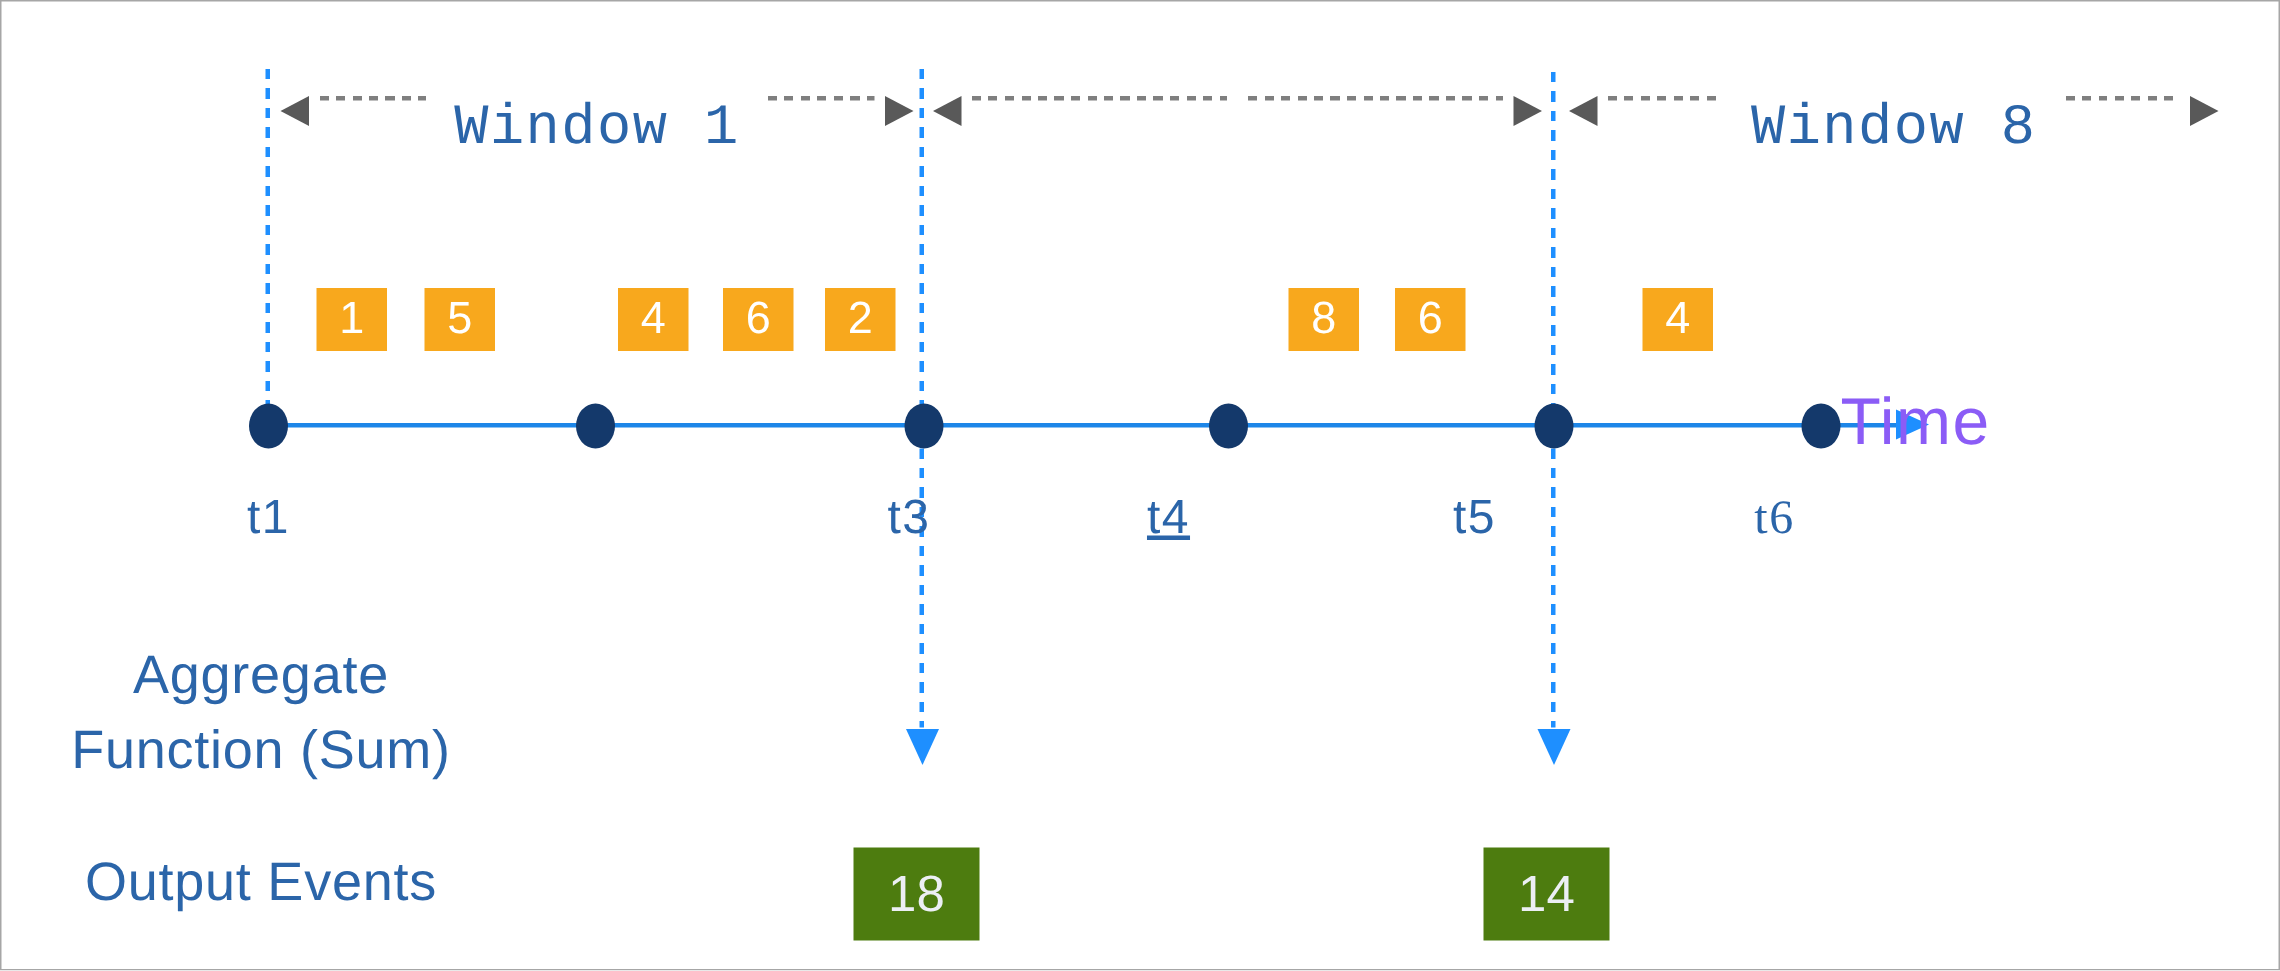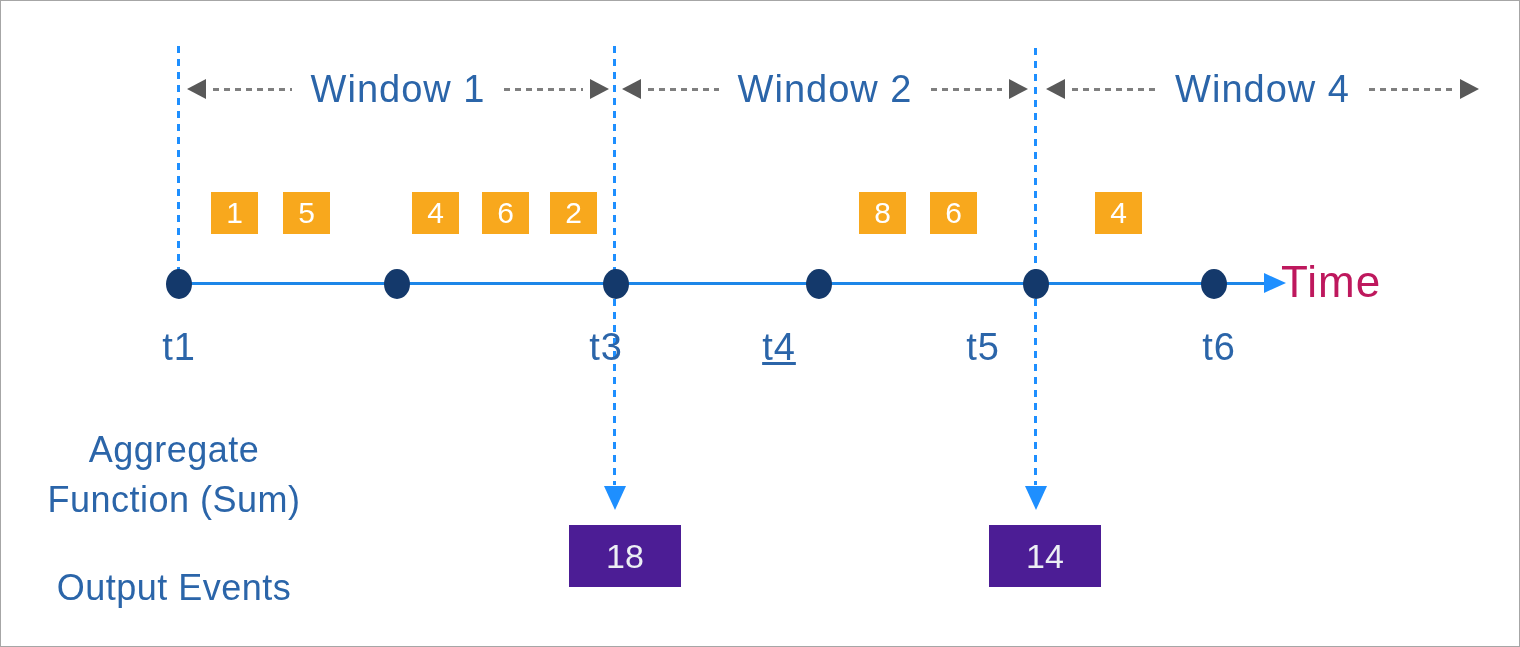--- a/index.html
+++ b/index.html
@@ -18,61 +18,61 @@
     position:absolute;width:3px;
     background:repeating-linear-gradient(to bottom,#1e8fff 0 7px,transparent 7px 13px);
   }
   
   .hdash{
     flex:1 1 auto;height:3px;margin:0 7px;
     background:repeating-linear-gradient(to right,#7f7f7f 0 6px,transparent 6px 11px);
   }
   .win-band{
     position:absolute;top:63px;height:50px;
-    display:flex;align-items:center;
+    display:flex;align-items:flex-start;font-family:Liberation Mono, monospace;
   }
   .win-label{
     font-size:38px;color:#2b65a9;white-space:nowrap;
     padding:0 12px;letter-spacing:1px;
   }
   .tri{width:0;height:0;}
   .tri-left{border-top:10px solid transparent;border-bottom:10px solid transparent;border-right:19px solid #595959;}
   .tri-right{border-top:10px solid transparent;border-bottom:10px solid transparent;border-left:19px solid #595959;}
   .tri-down{position:absolute;border-left:11px solid transparent;border-right:11px solid transparent;border-top:24px solid #1e8fff;}
   .tri-time{position:absolute;border-top:10px solid transparent;border-bottom:10px solid transparent;border-left:22px solid #1e8fff;}
   .timeline{
     position:absolute;left:178px;top:281px;width:1085px;height:3px;background:#1d86e8;
   }
   .dot{
     position:absolute;width:26px;height:30px;border-radius:50%;
     background:#14396b;top:268px;
   }
   .tick{
     position:absolute;top:325px;width:100px;text-align:center;
-    font-size:38px;color:#2b65a9;letter-spacing:1px;
+    font-size:32px;color:#2b65a9;letter-spacing:1px;
   }
   .evt{
     position:absolute;top:191px;width:47px;height:42px;
     background:#f8a81d;color:#ffffff;
     display:flex;align-items:center;justify-content:center;
     font-size:30px;
   }
   .outbox{
-    position:absolute;top:524px;width:112px;height:62px;
-    background:#4c1d95;color:#eceff4;
+    position:absolute;top:564px;width:84px;height:62px;
+    background:#4d7c0f;color:#eceff4;
     display:flex;align-items:center;justify-content:center;
     font-size:34px;
   }
   .side-label{
     position:absolute;left:23px;width:300px;text-align:center;
     font-size:36px;line-height:50px;color:#2b65a9;letter-spacing:0.5px;
   }
   .time-label{
-    position:absolute;left:1280px;top:256px;
-    font-size:44px;color:#be185d;letter-spacing:1px;
+    position:absolute;left:1226px;top:256px;
+    font-size:44px;color:#8b5cf6;letter-spacing:1px;
   }
 </style>
 </head>
 <body>
 
 <div id="canvas">
 
   <div class="vdash" style="left:176px;top:45px;height:224px;"></div>
   <div class="vdash" style="left:612px;top:45px;height:224px;"></div>
   <div class="vdash" style="left:1033px;top:47px;height:222px;"></div>
@@ -84,28 +84,27 @@
   <div class="win-band" style="left:186px;width:422px;">
     <div class="tri tri-left"></div>
     <div class="hdash"></div>
     <div class="win-label">Window 1</div>
     <div class="hdash"></div>
     <div class="tri tri-right"></div>
   </div>
   <div class="win-band" style="left:621px;width:406px;">
     <div class="tri tri-left"></div>
     <div class="hdash"></div>
-    <div class="win-label">Window 2</div>
     <div class="hdash"></div>
     <div class="tri tri-right"></div>
   </div>
   <div class="win-band" style="left:1045px;width:433px;">
     <div class="tri tri-left"></div>
     <div class="hdash"></div>
-    <div class="win-label">Window 4</div>
+    <div class="win-label">Window 8</div>
     <div class="hdash"></div>
     <div class="tri tri-right"></div>
   </div>
 
   <div class="evt" style="left:210px;">1</div>
   <div class="evt" style="left:282px;">5</div>
   <div class="evt" style="left:411px;">4</div>
   <div class="evt" style="left:481px;">6</div>
   <div class="evt" style="left:549px;">2</div>
   <div class="evt" style="left:858px;">8</div>
@@ -119,21 +118,21 @@
   <div class="dot" style="left:602px;"></div>
   <div class="dot" style="left:805px;"></div>
   <div class="dot" style="left:1022px;"></div>
   <div class="dot" style="left:1200px;"></div>
   <div class="time-label">Time</div>
 
   <div class="tick" style="left:128px;">t1</div>
   <div class="tick" style="left:555px;">t3</div>
   <div class="tick" style="left:728px;text-decoration:underline;">t4</div>
   <div class="tick" style="left:932px;">t5</div>
-  <div class="tick" style="left:1168px;">t6</div>
+  <div class="tick" style="left:1132px;font-family:Liberation Serif, serif;">t6</div>
 
   <div class="side-label" style="top:562px;">Output Events</div>
   <div class="side-label" style="top:424px;">
     <div>Aggregate</div>
     <div>Function (Sum)</div>
   </div>
 
   <div class="outbox" style="left:568px;">18</div>
   <div class="outbox" style="left:988px;text-align:right;">14</div>
 

